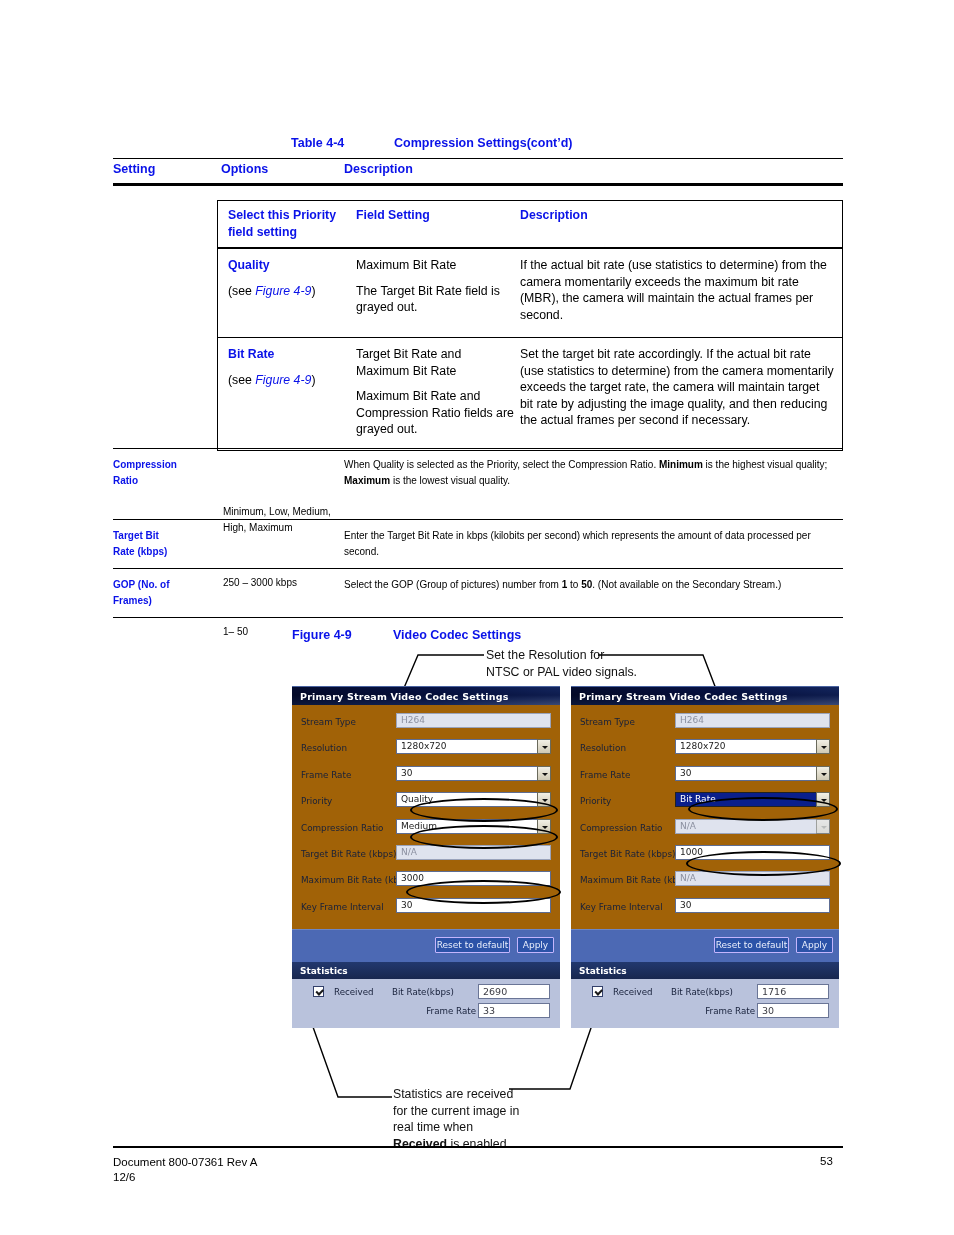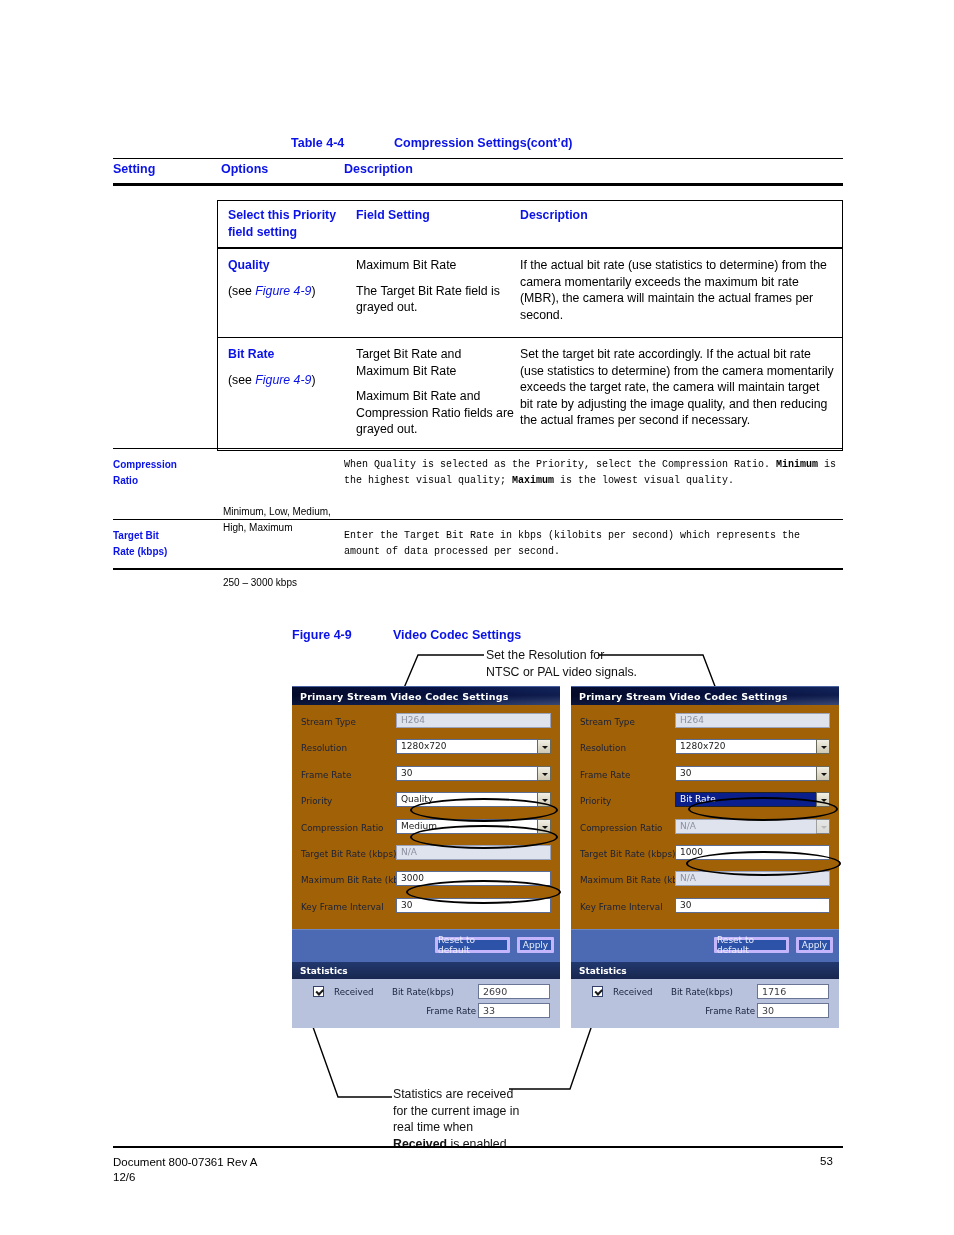--- a/index.html
+++ b/index.html
@@ -61,21 +61,21 @@
   .c2{left:138px;width:158px;}
   .c3{left:302px;width:314px;}
   .blue-b{color:#0a12e8;font-weight:bold;}
   .ital{font-style:italic;color:#0a12e8;}
 
   
   .lrow{position:relative;}
   .lrow .lc{position:absolute;font-size:10px;line-height:16.4px;}
   .lc1{left:0;width:106px;}
   .lc2{left:110px;width:118px;margin-top:47px;}
-  .lc3{left:231px;width:497px;font-family:Liberation Mono, monospace;}
+  .lc3{left:231px;width:497px;}
 
   
   .fig-caption{
     position:absolute;left:292px;top:628px;
     font-size:12.5px;font-weight:bold;color:#0a12e8;
   }
   .fig-caption .ttl2{position:absolute;left:101px;top:0;white-space:nowrap;}
 
   
   .anno{
@@ -137,21 +137,21 @@
   }
   .fld.dis .dd{background:linear-gradient(to bottom,#eceae2,#d8d4c6);opacity:.55;}
   .fld.dis .dd::after{border-top-color:#9b9b93;}
 
   .btnbar{
     background:#4c69b4;height:32px;position:relative;
     border-top:1px solid #6d86c6;
   }
   .btn{
     position:absolute;top:7px;height:16px;
-    background:#2c53a8;border:3px solid #c4b5fd;
+    background:#2c53a8;border:1px solid #c4b5fd;
     color:#e9eefc;font-size:9px;
     display:flex;align-items:center;justify-content:center;
     box-sizing:border-box;border-radius:1px;
   }
   .btn.reset{right:50px;width:75px;}
   .btn.apply{right:6px;width:37px;}
 
   .stats-hdr{
     height:17px;background:linear-gradient(to bottom,#22386e,#18274f);
     color:#fff;font-weight:bold;font-size:9px;
@@ -265,20 +265,28 @@
     <div class="lrow" style="height:48px;">
       <div class="lc lc1 blue-b" style="top:8px;">
         <span>Target Bit</span><br>
         <span>Rate (kbps)</span>
       </div>
       <div class="lc lc2" style="top:8px;">250 – 3000 kbps</div>
       <div class="lc lc3" style="top:8px;">Enter the Target Bit Rate in kbps (kilobits per second) which represents the amount of data processed per second.</div>
     </div>
 
     <div class="rule-thin"></div>
+    <div class="lrow" style="height:48px;">
+      <div class="lc lc1 blue-b" style="top:8px;">
+        <span>GOP (No. of</span><br>
+        <span>Frames)</span>
+      </div>
+      <div class="lc lc2" style="top:8px;">1– 50</div>
+      <div class="lc lc3" style="top:8px;"><span>Select the GOP (Group of pictures) number from </span><b>1</b><span> to </span><b>50</b><span>. (Not available on the Secondary Stream.)</span></div>
+    </div>
     <div class="rule-thin"></div>
   </div>
 
   <div class="fig-caption">
     <span>Figure 4-9</span>
     <span class="ttl2">Video Codec Settings</span>
   </div>
 
   <div class="anno anno-top">
     <span>Set the Resolution for</span><br>

